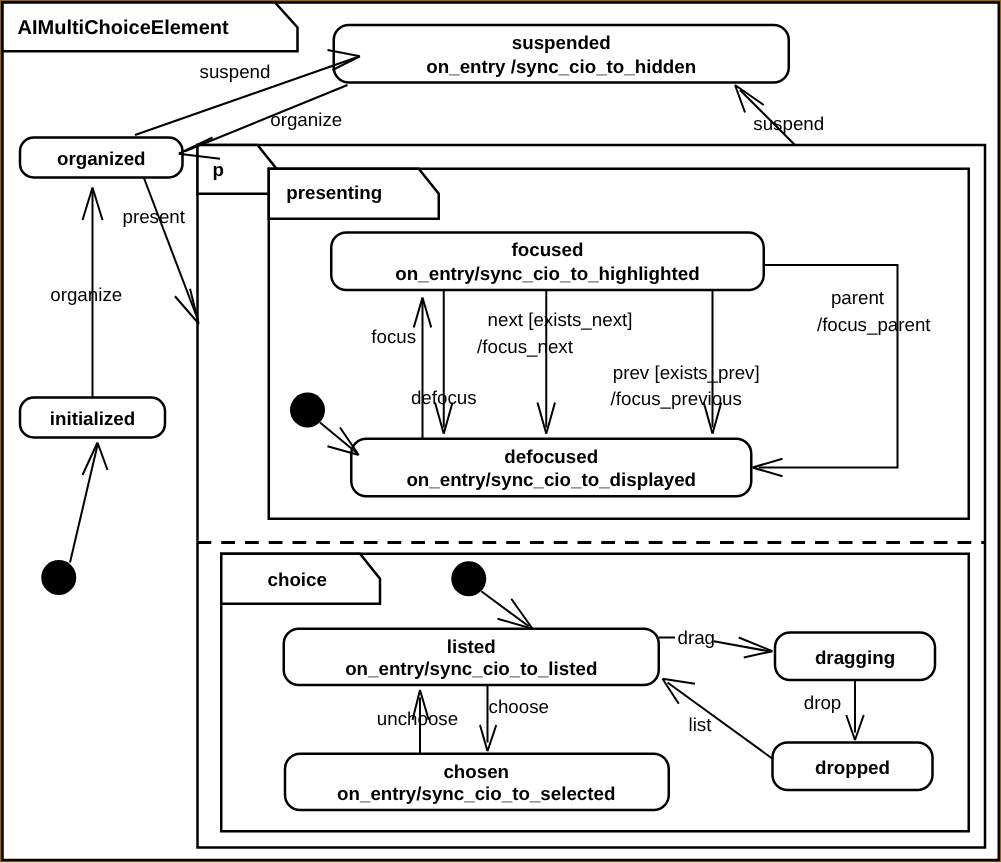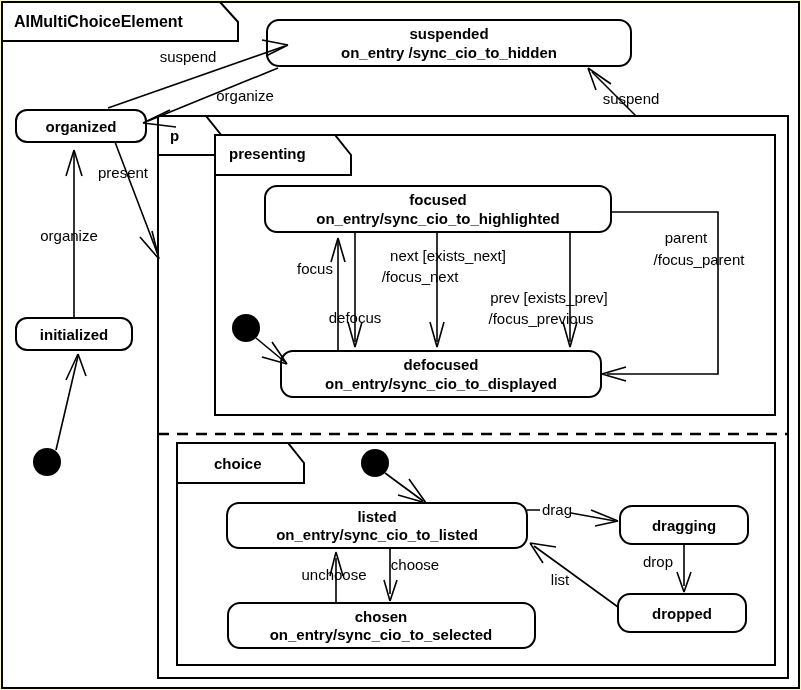--- a/index.html
+++ b/index.html
@@ -4,21 +4,21 @@
 <style>
   html, body {
     margin: 0;
     padding: 0;
     background: #ffffff;
   }
   #canvas {
     position: relative;
     width: 801px;
     height: 690px;
-    background: #fef9c3;
+    background: #a16207;
     font-family: "Liberation Sans", sans-serif;
     text-align: right;
   }
   svg#diagram {
     position: absolute;
     left: 0;
     top: 0;
     width: 801px;
     height: 690px;
   }

